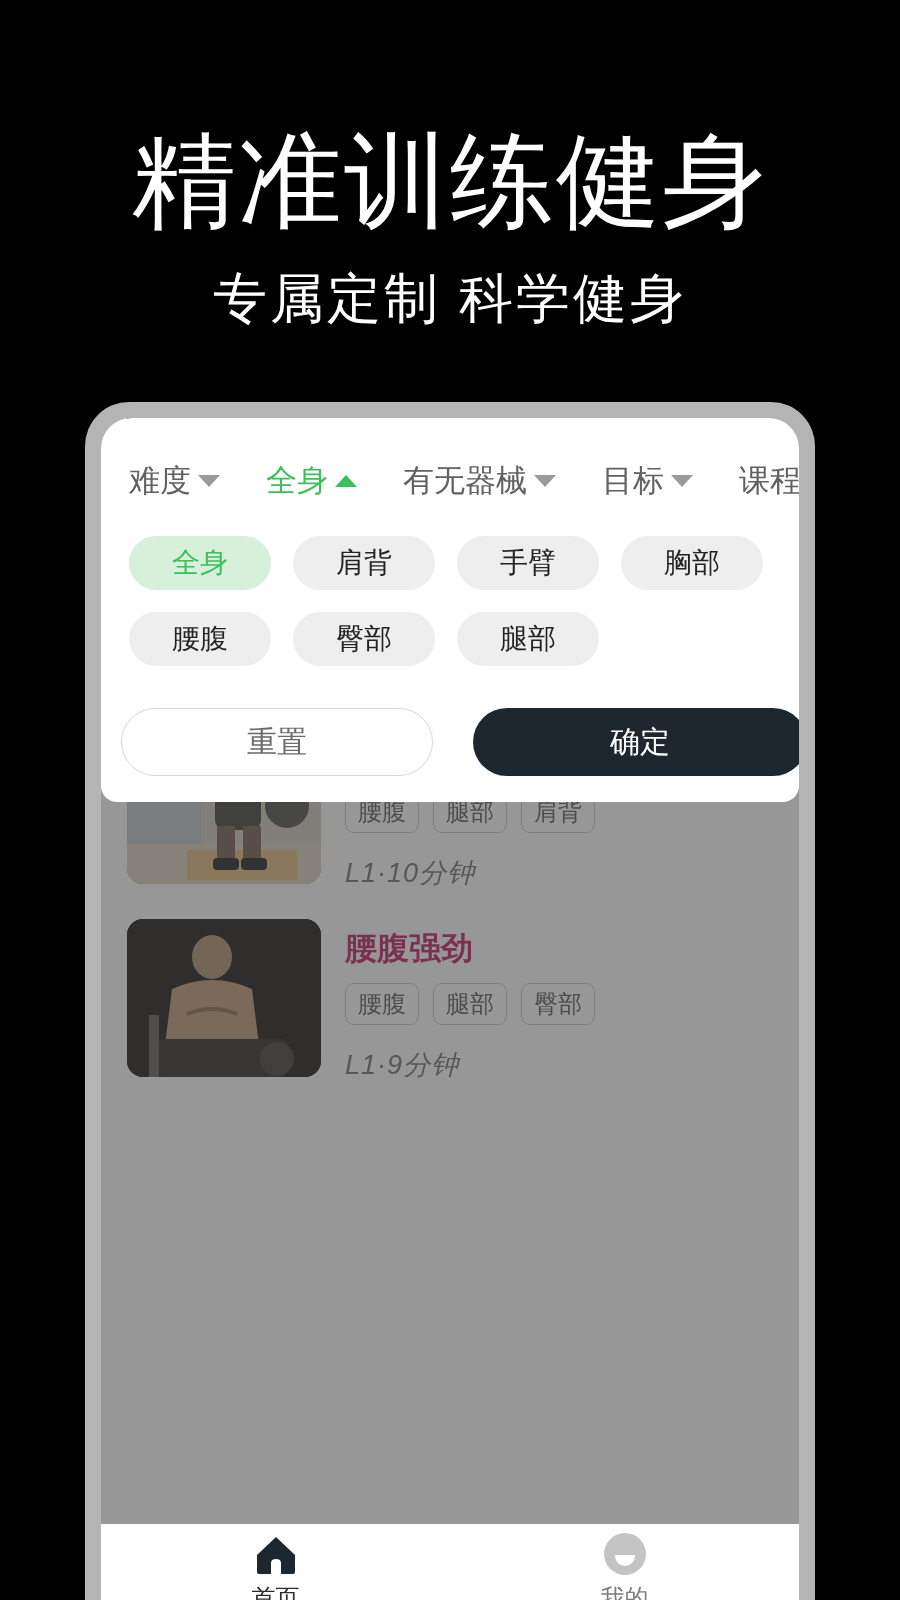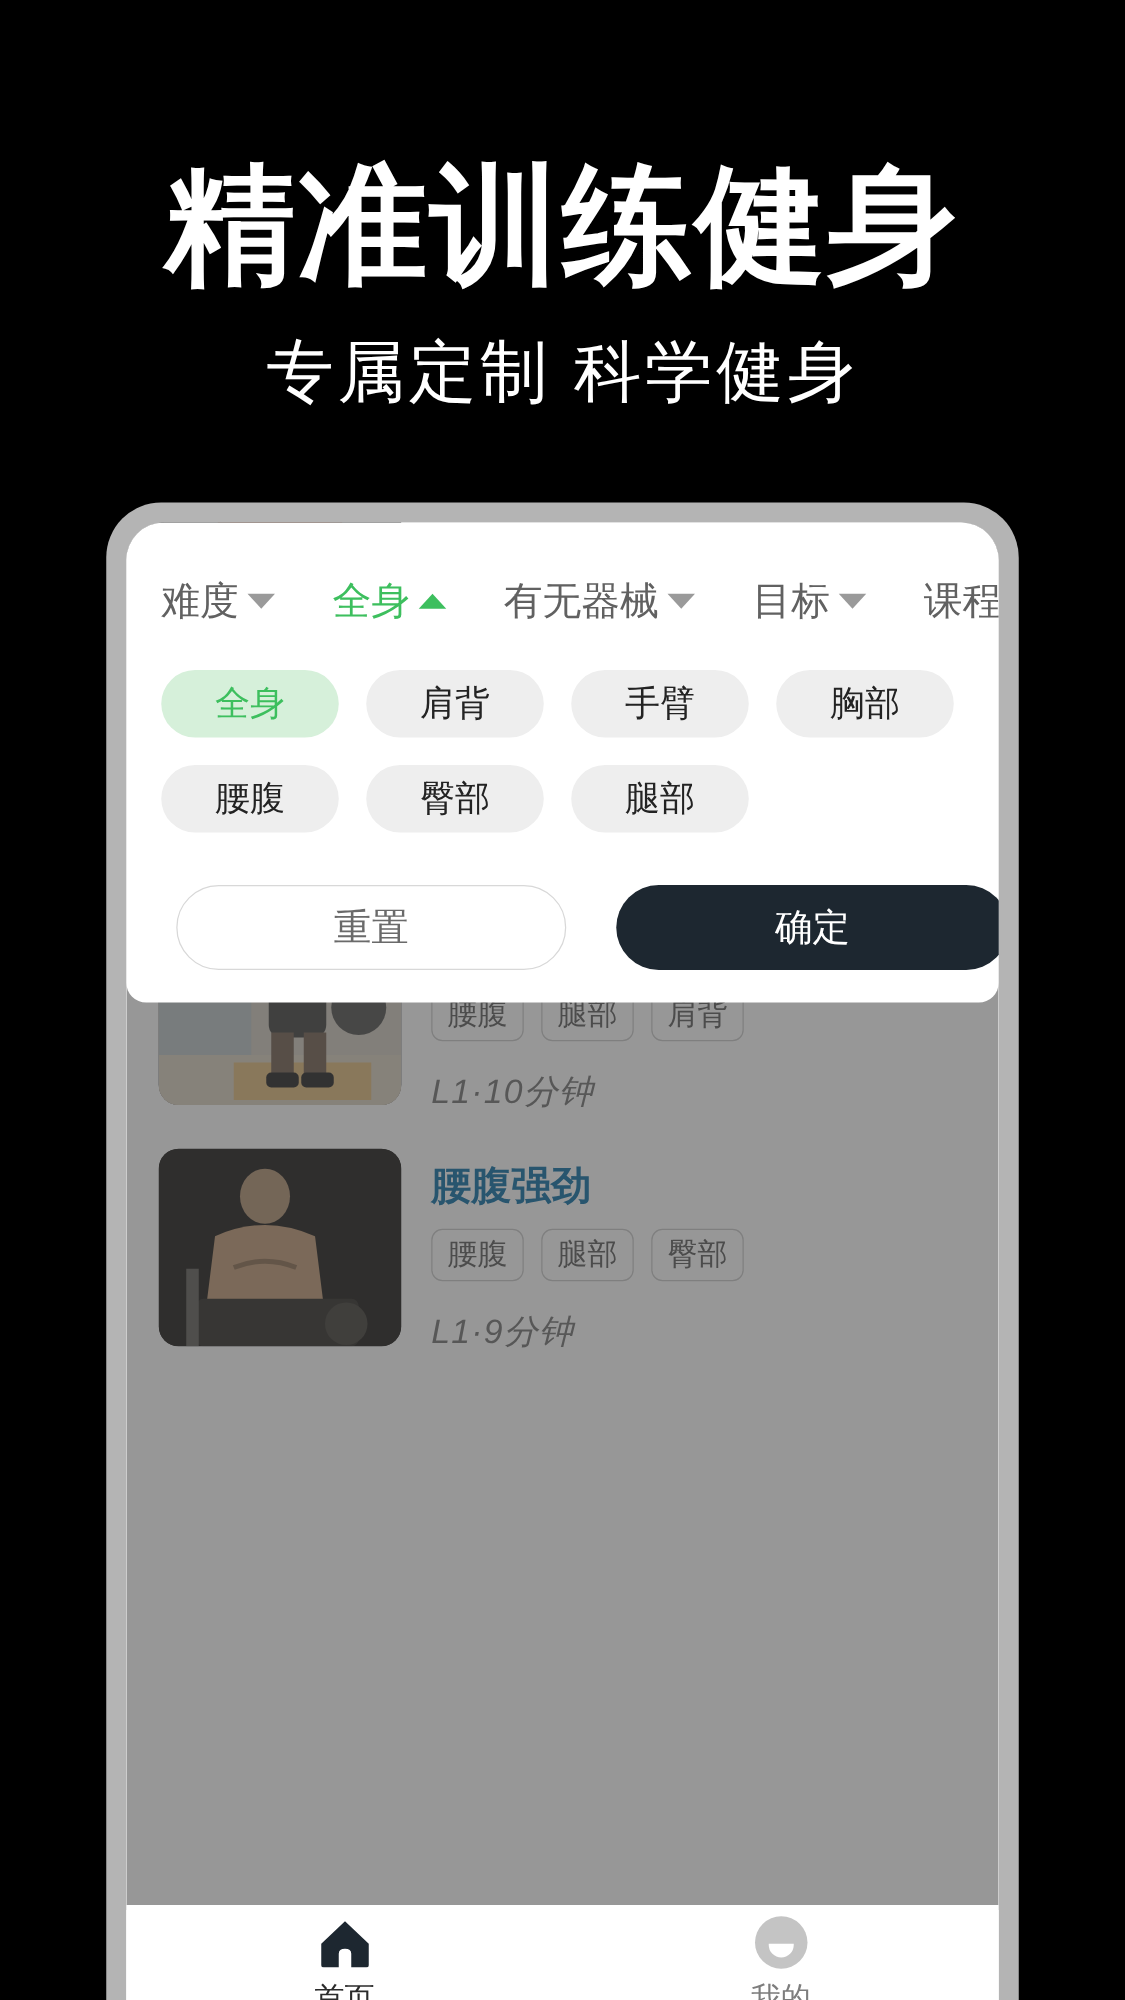--- a/index.html
+++ b/index.html
@@ -7,21 +7,21 @@
     width:900px; height:1600px; overflow:hidden;
     background:#000;
     font-family:"Liberation Sans","DejaVu Sans",sans-serif;
   }
   #app { position:relative; width:900px; height:1600px; background:#000; }
 
   
   .promo { position:absolute; left:0; top:0; width:900px; text-align:center; }
   .promo-title {
     margin-top:125px;
-    font-size:104px; line-height:1.08; font-weight:700; color:#ffffff;
+    font-size:104px; line-height:1.08; font-weight:400; color:#ffffff;
     letter-spacing:2px;
   }
   .promo-sub {
     margin-top:32px;
     font-size:54px; line-height:1.1; font-weight:400; color:#ffffff;
     letter-spacing:3px;
   }
 
   
   .phone {
@@ -45,21 +45,21 @@
     background:#fff; overflow:hidden;
   }
   .list-scroll { position:absolute; left:0; top:-84px; width:698px; }
   .course-row { display:flex; padding:14px 26px 14px 26px; gap:24px; }
   .thumb {
     width:194px; height:158px; border-radius:16px; flex:none;
     background:#1a1a1a; overflow:hidden; position:relative;
   }
   .thumb svg { display:block; width:100%; height:100%; }
   .course-info { flex:1; padding-top:10px; min-width:0; }
-  .course-title { font-size:32px; font-weight:700; color:#0369a1; line-height:1.2; }
+  .course-title { font-size:32px; font-weight:700; color:#be185d; line-height:1.2; }
   .tag-row { display:flex; gap:14px; margin-top:16px; flex-wrap:wrap; }
   .tag {
     border:1.5px solid #c9c9c9; border-radius:9px;
     padding:5px 12px; font-size:24px; color:#555; line-height:1.25;
     background:transparent;
   }
   .course-meta { margin-top:22px; font-size:27px; color:#6f6f6f; letter-spacing:1px;font-style:italic; }
 
   .dim-overlay {
     position:absolute; left:0; top:0; width:698px; height:1110px;
@@ -93,21 +93,21 @@
   }
   .chip {
     width:142px; height:54px; border-radius:27px;
     background:#eeeeee; color:#232323;
     display:flex; align-items:center; justify-content:center;
     font-size:28px;
   }
   .chip.selected { background:#d6f0da; color:#3dbf5e; }
 
   .panel-actions {
-    display:flex; gap:40px; padding:42px 28px 0 40px; align-items:center;
+    display:flex; gap:40px; padding:42px 28px 0 20px; align-items:center;
   }
   .btn-reset {
     width:312px; height:68px; border-radius:34px;
     border:1.6px solid #d8d8d8; background:#fff; color:#6a6a6a;
     display:flex; align-items:center; justify-content:center; font-size:30px;
   }
   .btn-confirm {
     flex:1; height:68px; border-radius:34px;
     background:#1d2730; color:#ffffff;
     display:flex; align-items:center; justify-content:center;

